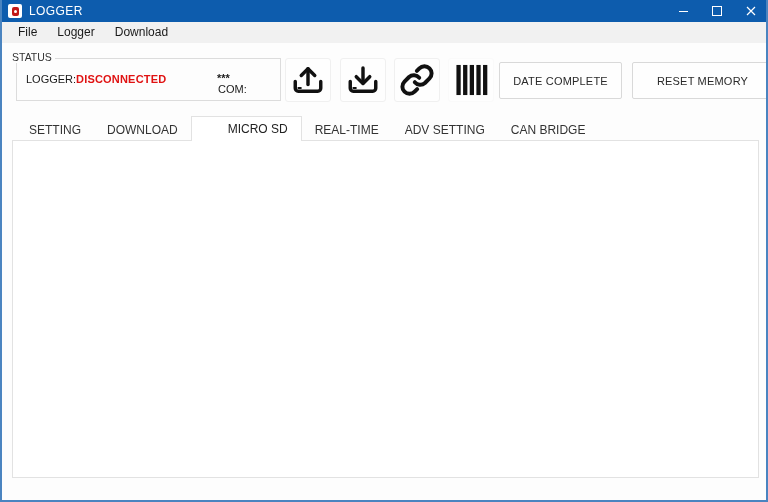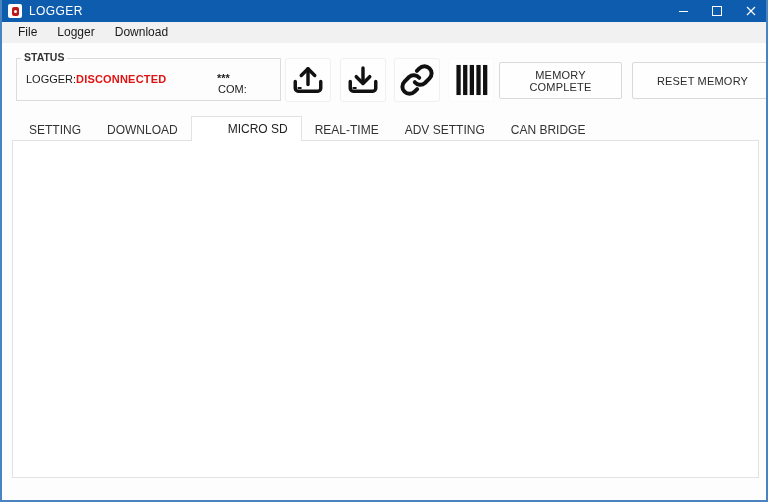--- a/index.html
+++ b/index.html
@@ -84,21 +84,21 @@
     </div>
   </div>
 
   <div class="menubar">
     <span class="menu-item">File</span>
     <span class="menu-item">Logger</span>
     <span class="menu-item">Download</span>
   </div>
 
   <div class="groupbox" style="left:14px;top:58px;width:263px;height:41px;"></div>
-  <span class="grouplabel" style="left:19px;top:51px;font-weight:bold;">STATUS</span>
+  <span class="grouplabel" style="left:7px;top:51px;">STATUS</span>
   <span class="abs stat-text" style="left:24px;top:73px;">LOGGER:</span>
   <span class="abs stat-red" style="left:74px;top:73px;">DISCONNECTED</span>
   <span class="abs stat-text" style="left:184px;top:83px;margin-left:32px;">COM:</span>
   <span class="abs stat-text" style="left:215px;top:72px;font-weight:bold;">***</span>
 
   <div class="iconbtn" style="left:283px;top:58px;">
     <svg width="36" height="36" viewBox="0 0 24 24" fill="none" stroke="#111" stroke-width="2.3" stroke-linecap="round" stroke-linejoin="round">
       <path d="M3.5 13 v4.5 a2 2 0 0 0 2 2 h13 a2 2 0 0 0 2 -2 V13"></path>
       <path d="M12 15 V4.5"></path>
         <path d="M7.5 9 L12 4.5 L16.5 9"></path>
@@ -122,21 +122,21 @@
   <div class="iconbtn" style="left:446px;top:58px;border-color:#FAFAFA;">
     <svg width="38" height="38" viewBox="0 0 24 24" fill="#111">
       <rect x="2.8" y="2.5" width="2.7" height="19"></rect>
         <rect x="7" y="2.5" width="2.7" height="19"></rect>
       <rect x="11.2" y="2.5" width="2.7" height="19"></rect>
         <rect x="15.4" y="2.5" width="2.7" height="19"></rect>
       <rect x="19.6" y="2.5" width="2.7" height="19"></rect>
     </svg>
   </div>
 
-  <button class="pushbtn" style="left:497px;top:62px;width:123px;height:37px;">MEMORY COMPLETE</button>
+  <button class="pushbtn" style="left:497px;top:62px;width:123px;height:37px;">DATE COMPLETE</button>
   <button class="pushbtn" style="left:630px;top:62px;width:141px;height:37px;">RESET MEMORY</button>
 
   <div class="tabstrip">
     <span class="tab">SETTING</span>
     <span class="tab">DOWNLOAD</span>
     <span class="tab active">MICRO SD</span>
     <span class="tab">REAL-TIME</span>
     <span class="tab">ADV SETTING</span>
     <span class="tab">CAN BRIDGE</span>
   </div>

